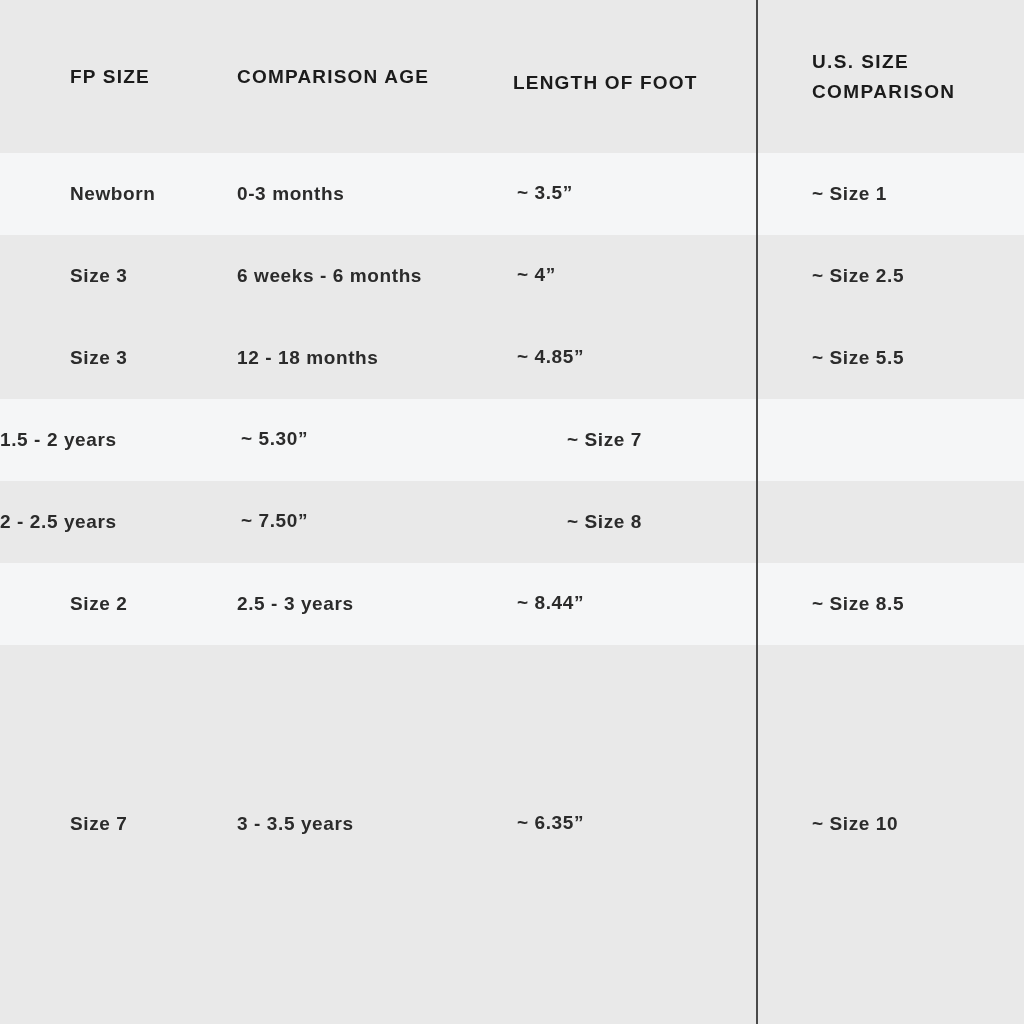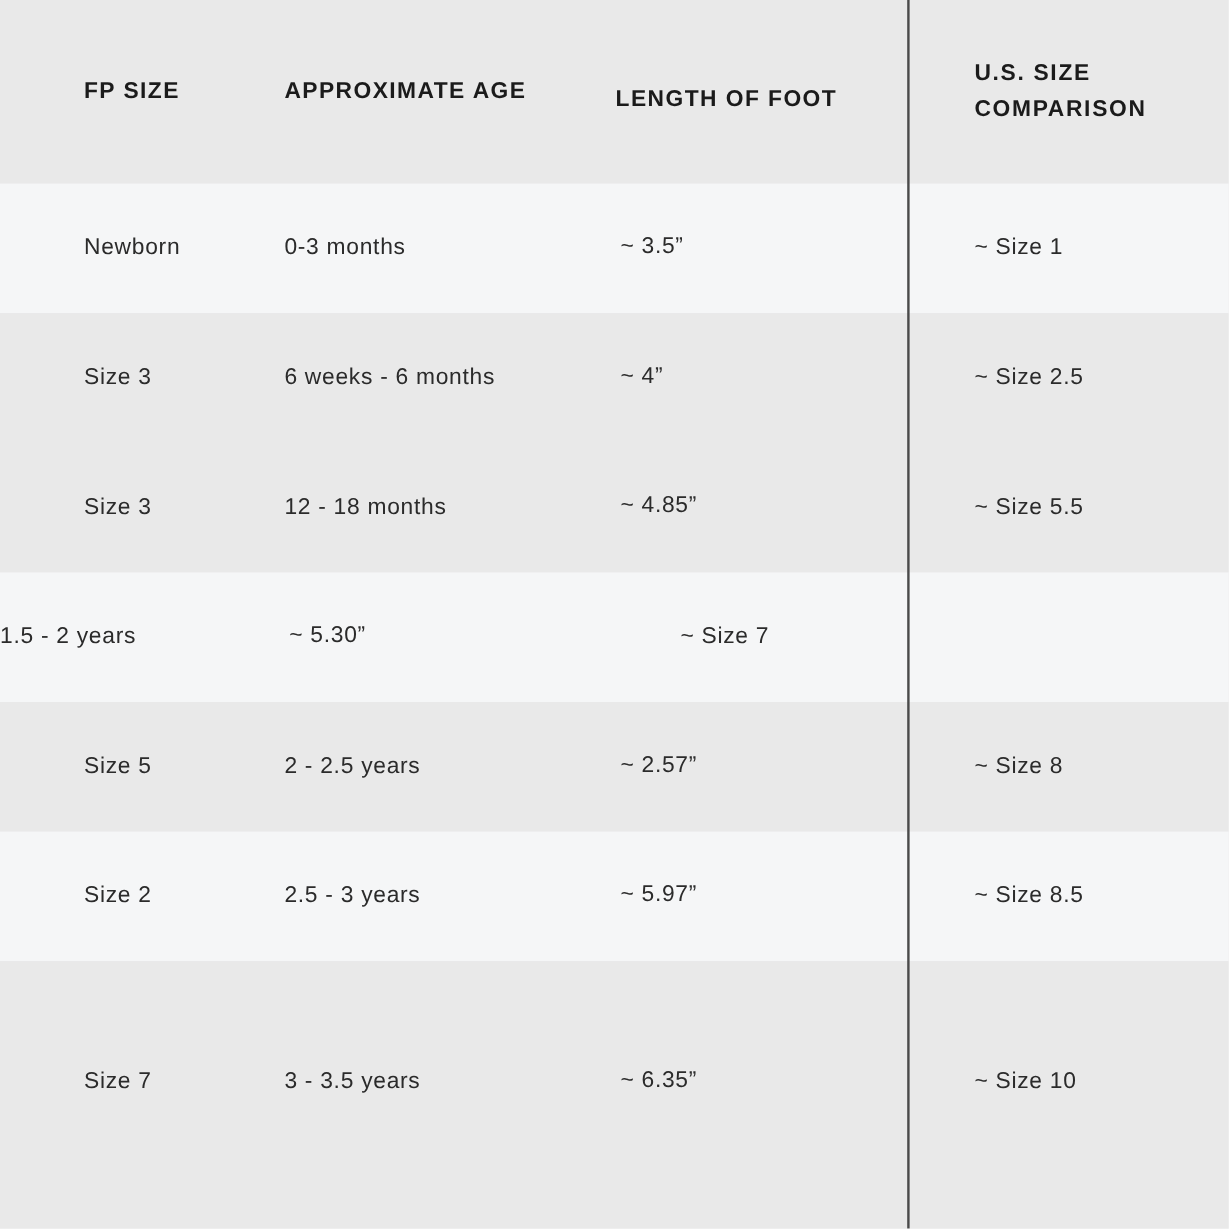--- a/index.html
+++ b/index.html
@@ -19,21 +19,21 @@
   .row {
     display: grid;
     grid-template-columns: 237px 276px 245px 1fr;
     align-items: center;
     flex: 0 0 auto;
   }
   .row.header-row {
     height: 153px;
     background: var(--row-gray, #e9e9e9);
   }
-  .row.body-row { height: 108px; }
+  .row.body-row { height: 82px; font-weight: bold; }
   .row.body-row.last {
     flex: 1 1 auto;
     padding-bottom: 22px;
     box-sizing: border-box;
   }
   .row.light { background: var(--row-light, #f5f6f7); }
   .row.gray  { background: var(--row-gray, #e9e9e9); }
 
   .cell {
     font-size: 19px;
@@ -71,21 +71,21 @@
   }
 </style>
 </head>
 <body>
 
 <div class="sheet">
   <div class="divider"></div>
 
   <div class="row header-row">
     <div class="cell hcell c1">FP SIZE</div>
-    <div class="cell hcell c2">APPROXIMATE AGE</div>
+    <div class="cell hcell c2">COMPARISON AGE</div>
     <div class="cell hcell c3">LENGTH OF FOOT</div>
     <div class="cell hcell c4">
       <span>U.S. SIZE</span>
       <span>COMPARISON</span>
     </div>
   </div>
 
   <div class="row body-row light">
     <div class="cell c1">Newborn</div>
     <div class="cell c2">0-3 months</div>
@@ -108,30 +108,29 @@
     <div class="cell c4">~ Size 5.5</div>
   </div>
 
   <div class="row body-row light">
     <div class="cell c2">1.5 - 2 years</div>
     <div class="cell c3">~ 5.30”</div>
     <div class="cell c4">~ Size 7</div>
   </div>
 
   <div class="row body-row gray">
-    <div class="cell c1">Size 5</div>
     <div class="cell c2">2 - 2.5 years</div>
-    <div class="cell c3">~ 2.57”</div>
+    <div class="cell c3">~ 7.50”</div>
     <div class="cell c4">~ Size 8</div>
   </div>
 
   <div class="row body-row light">
     <div class="cell c1">Size 2</div>
     <div class="cell c2">2.5 - 3 years</div>
-    <div class="cell c3">~ 5.97”</div>
+    <div class="cell c3">~ 8.44”</div>
     <div class="cell c4">~ Size 8.5</div>
   </div>
 
   <div class="row body-row gray last">
     <div class="cell c1">Size 7</div>
     <div class="cell c2">3 - 3.5 years</div>
     <div class="cell c3">~ 6.35”</div>
     <div class="cell c4">~ Size 10</div>
   </div>
 </div>

